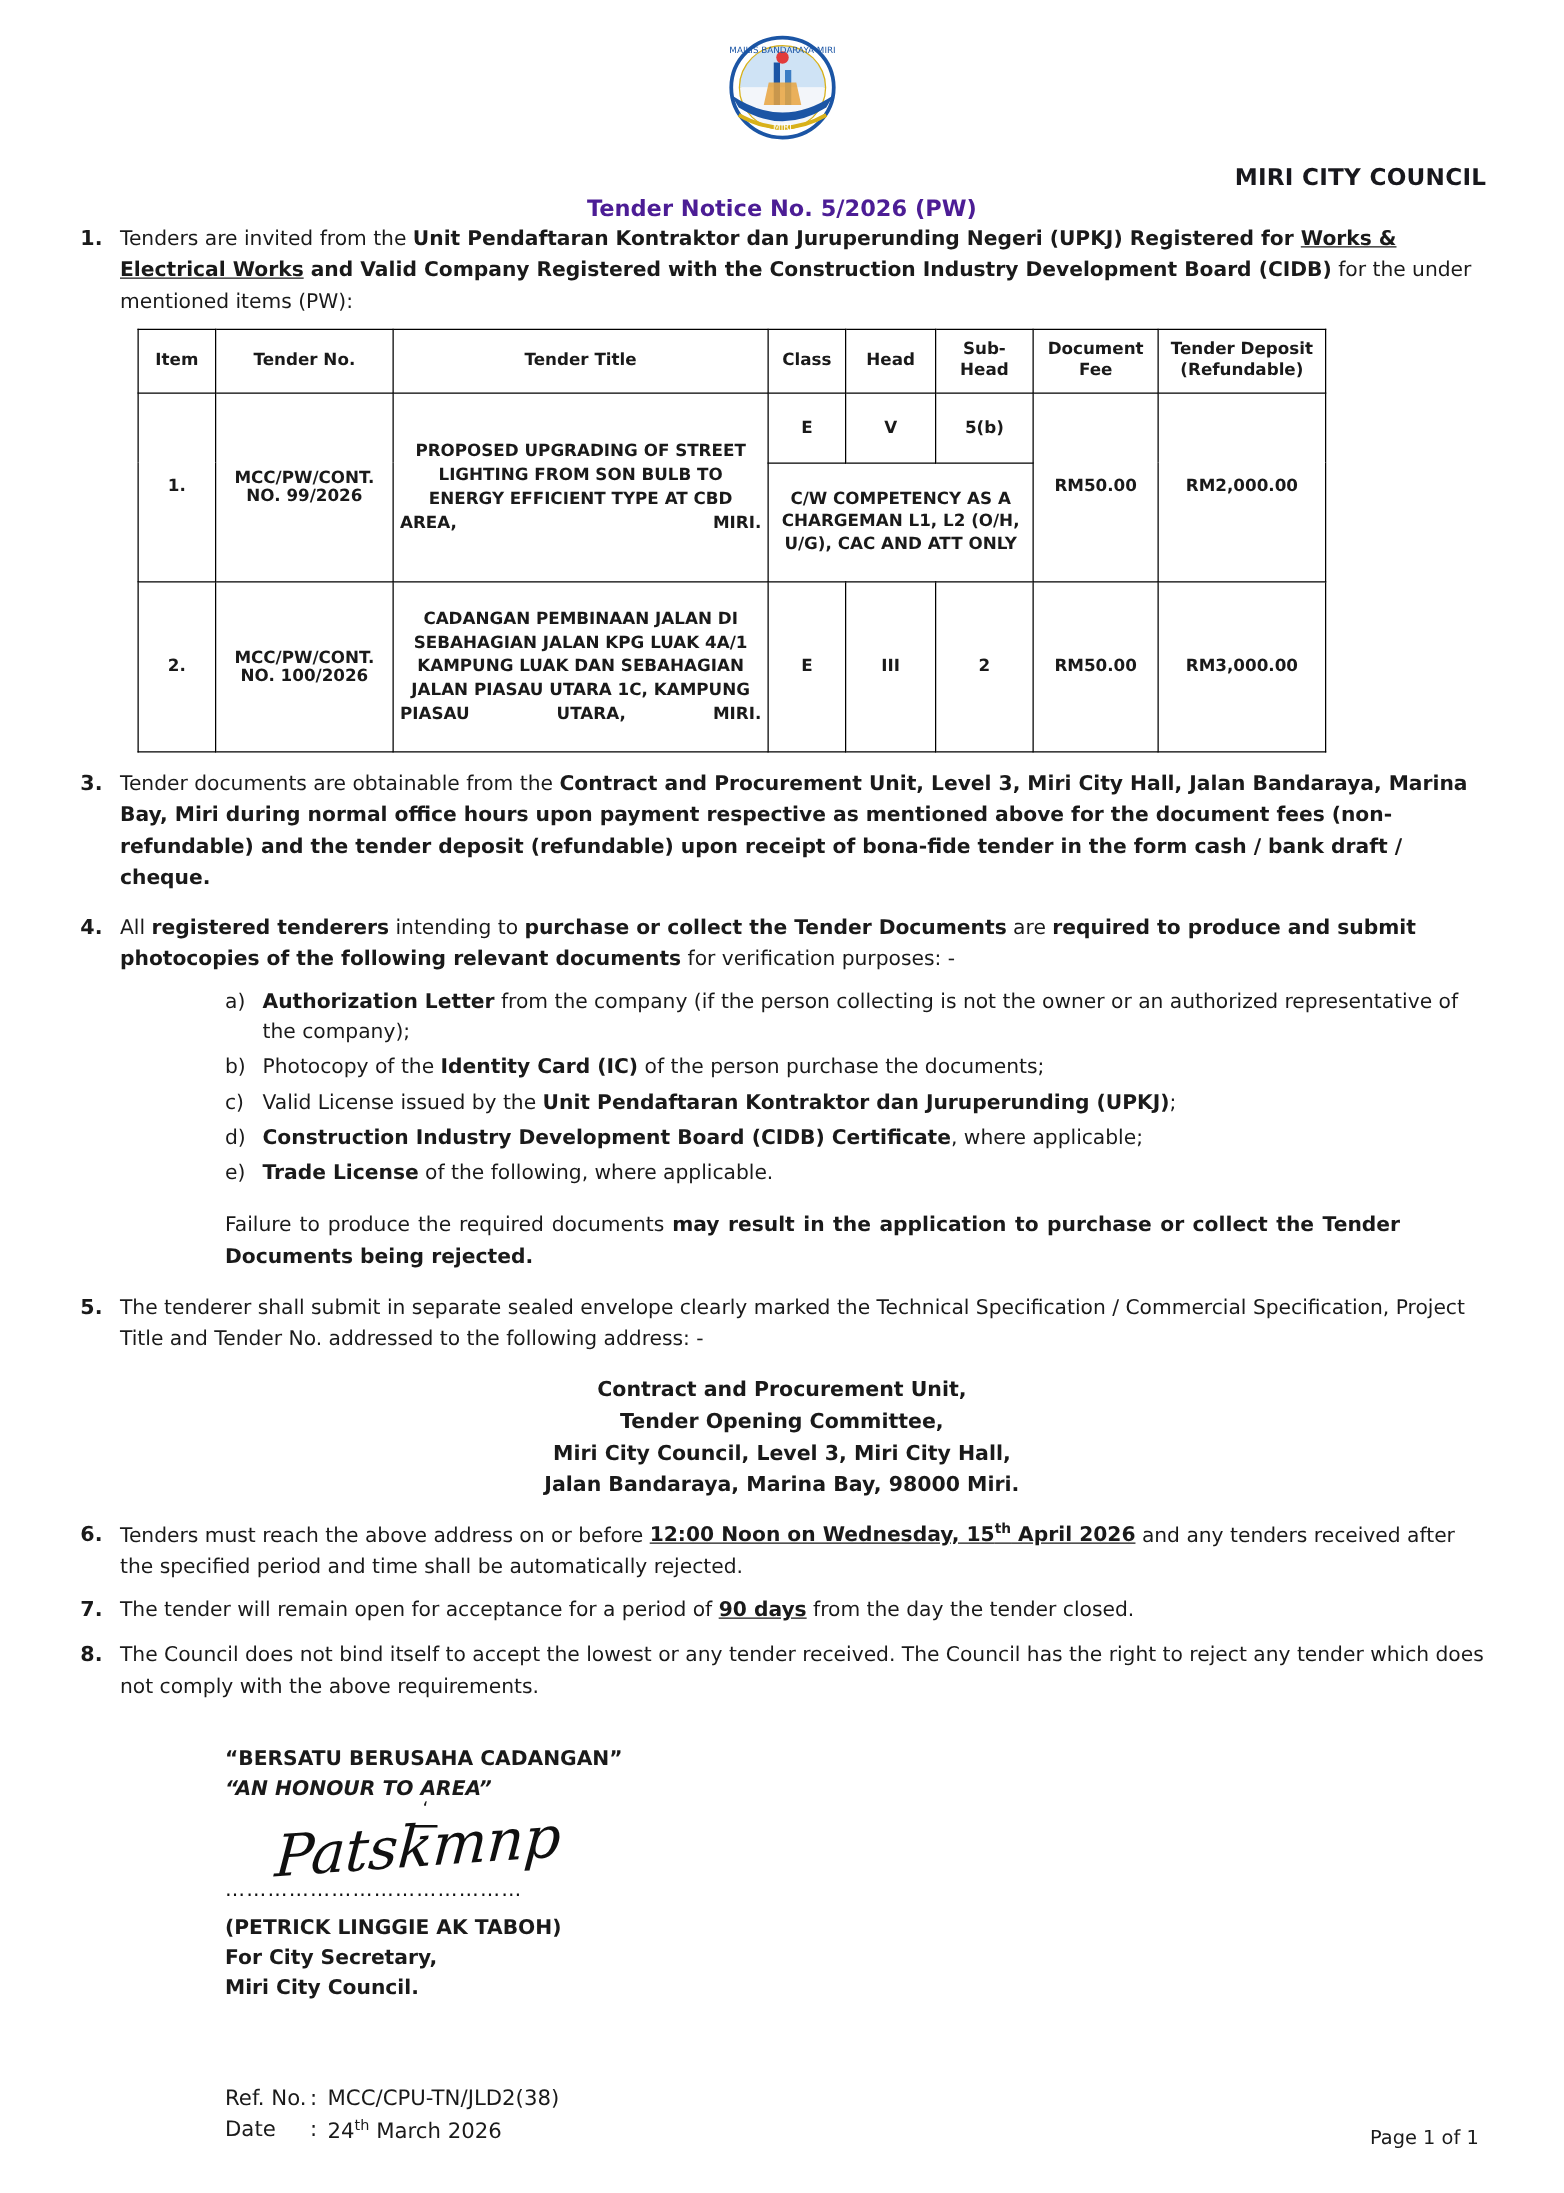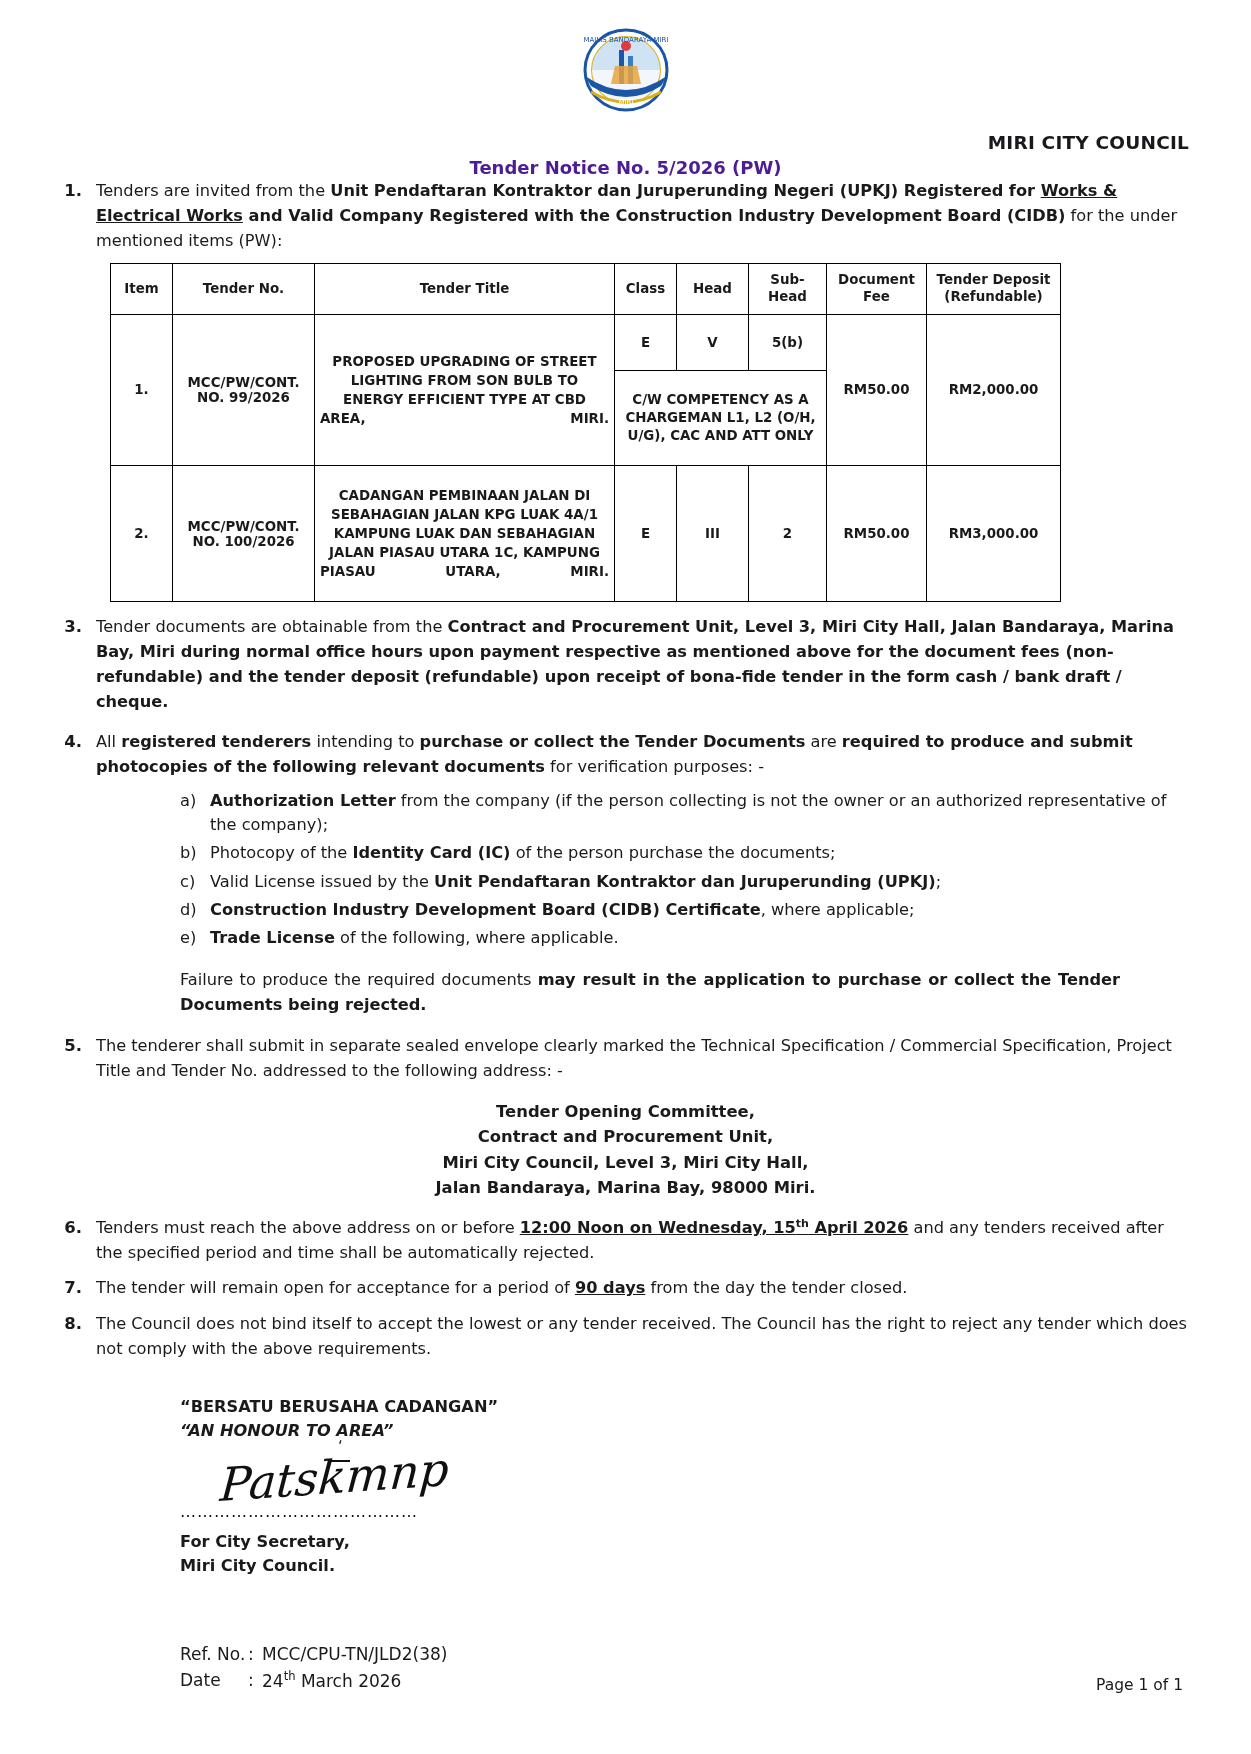--- a/index.html
+++ b/index.html
@@ -352,22 +352,22 @@
   <div class="para-indent">
     <span>Failure to produce the required documents </span><b>may result in the application to purchase or collect the Tender Documents being rejected.</b>
   </div>
 
   <div class="clause" style="margin-top:16px;">
     <div class="num">5.</div>
     <div class="body justify">The tenderer shall submit in separate sealed envelope clearly marked the Technical Specification / Commercial Specification, Project Title and Tender No. addressed to the following address: -</div>
   </div>
 
   <div class="address">
+    <div>Contract and Procurement Unit,</div>
     <div>Tender Opening Committee,</div>
-    <div>Contract and Procurement Unit,</div>
     <div>Miri City Council, Level 3, Miri City Hall,</div>
     <div>Jalan Bandaraya, Marina Bay, 98000 Miri.</div>
   </div>
 
   <div class="clause">
     <div class="num">6.</div>
     <div class="body justify">
       <span>Tenders must reach the above address on or before </span><b class="u"><span>12:00 Noon on Wednesday, 15</span><sup>th</sup><span> April 2026</span></b><span> and any tenders received after the specified period and time shall be automatically rejected.</span>
     </div>
   </div>
@@ -390,20 +390,21 @@
   </div>
 
   <div class="sig-area">
     <div class="sig-tick">‘</div>
     <div class="sig-dash"></div>
     <div class="sig-dots">……………………………………</div>
     <div class="sig-ink">Patskmnp</div>
   </div>
 
   <div class="signer">
+    <div>(PETRICK LINGGIE AK TABOH)</div>
     <div>For City Secretary,</div>
     <div>Miri City Council.</div>
   </div>
 
   <div class="footer">
     <div class="ref-block">
       <div class="ref-row">
         <div class="ref-label">Ref. No.</div>
         <div class="ref-colon">:</div>
         <div>MCC/CPU-TN/JLD2(38)</div>

